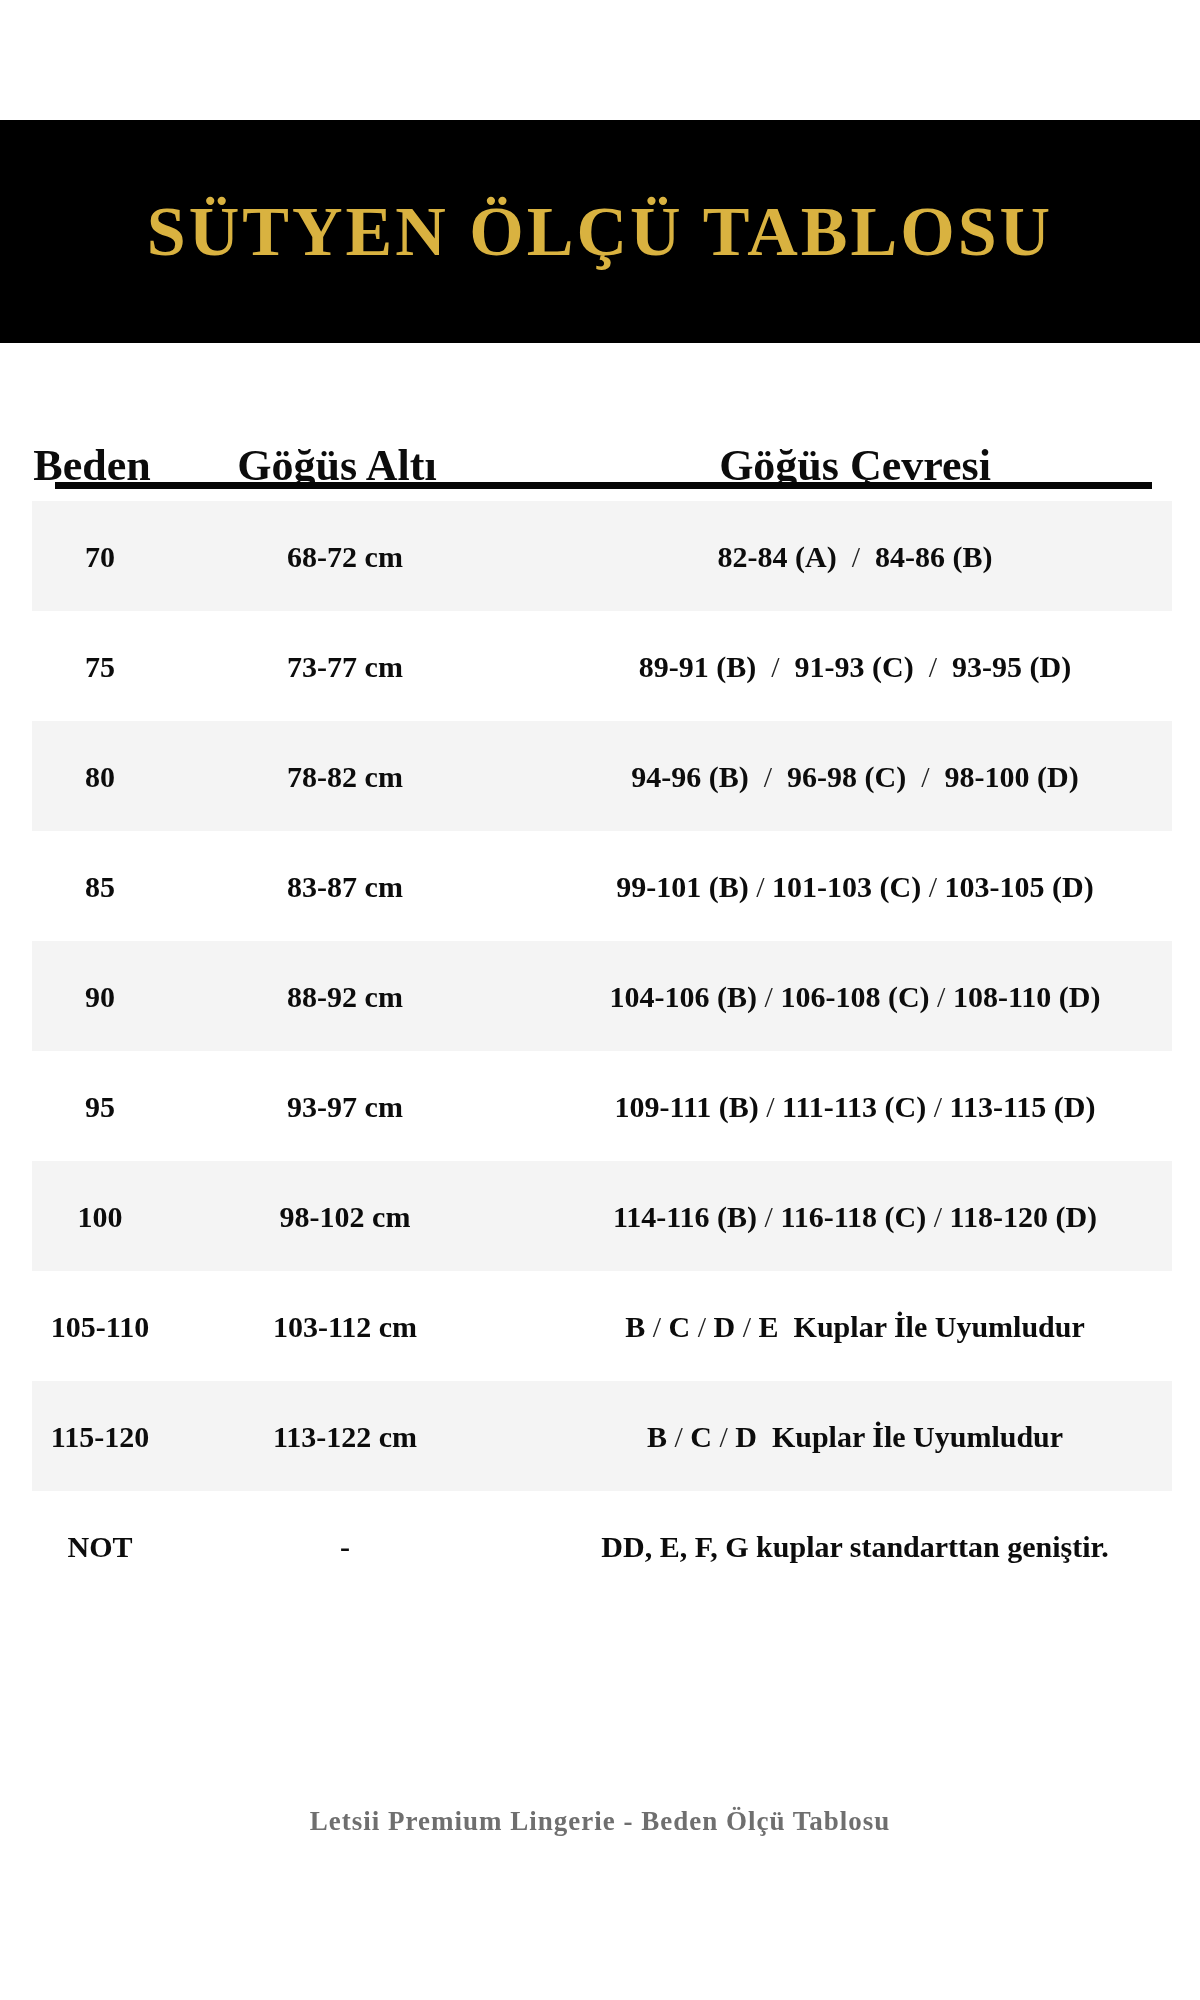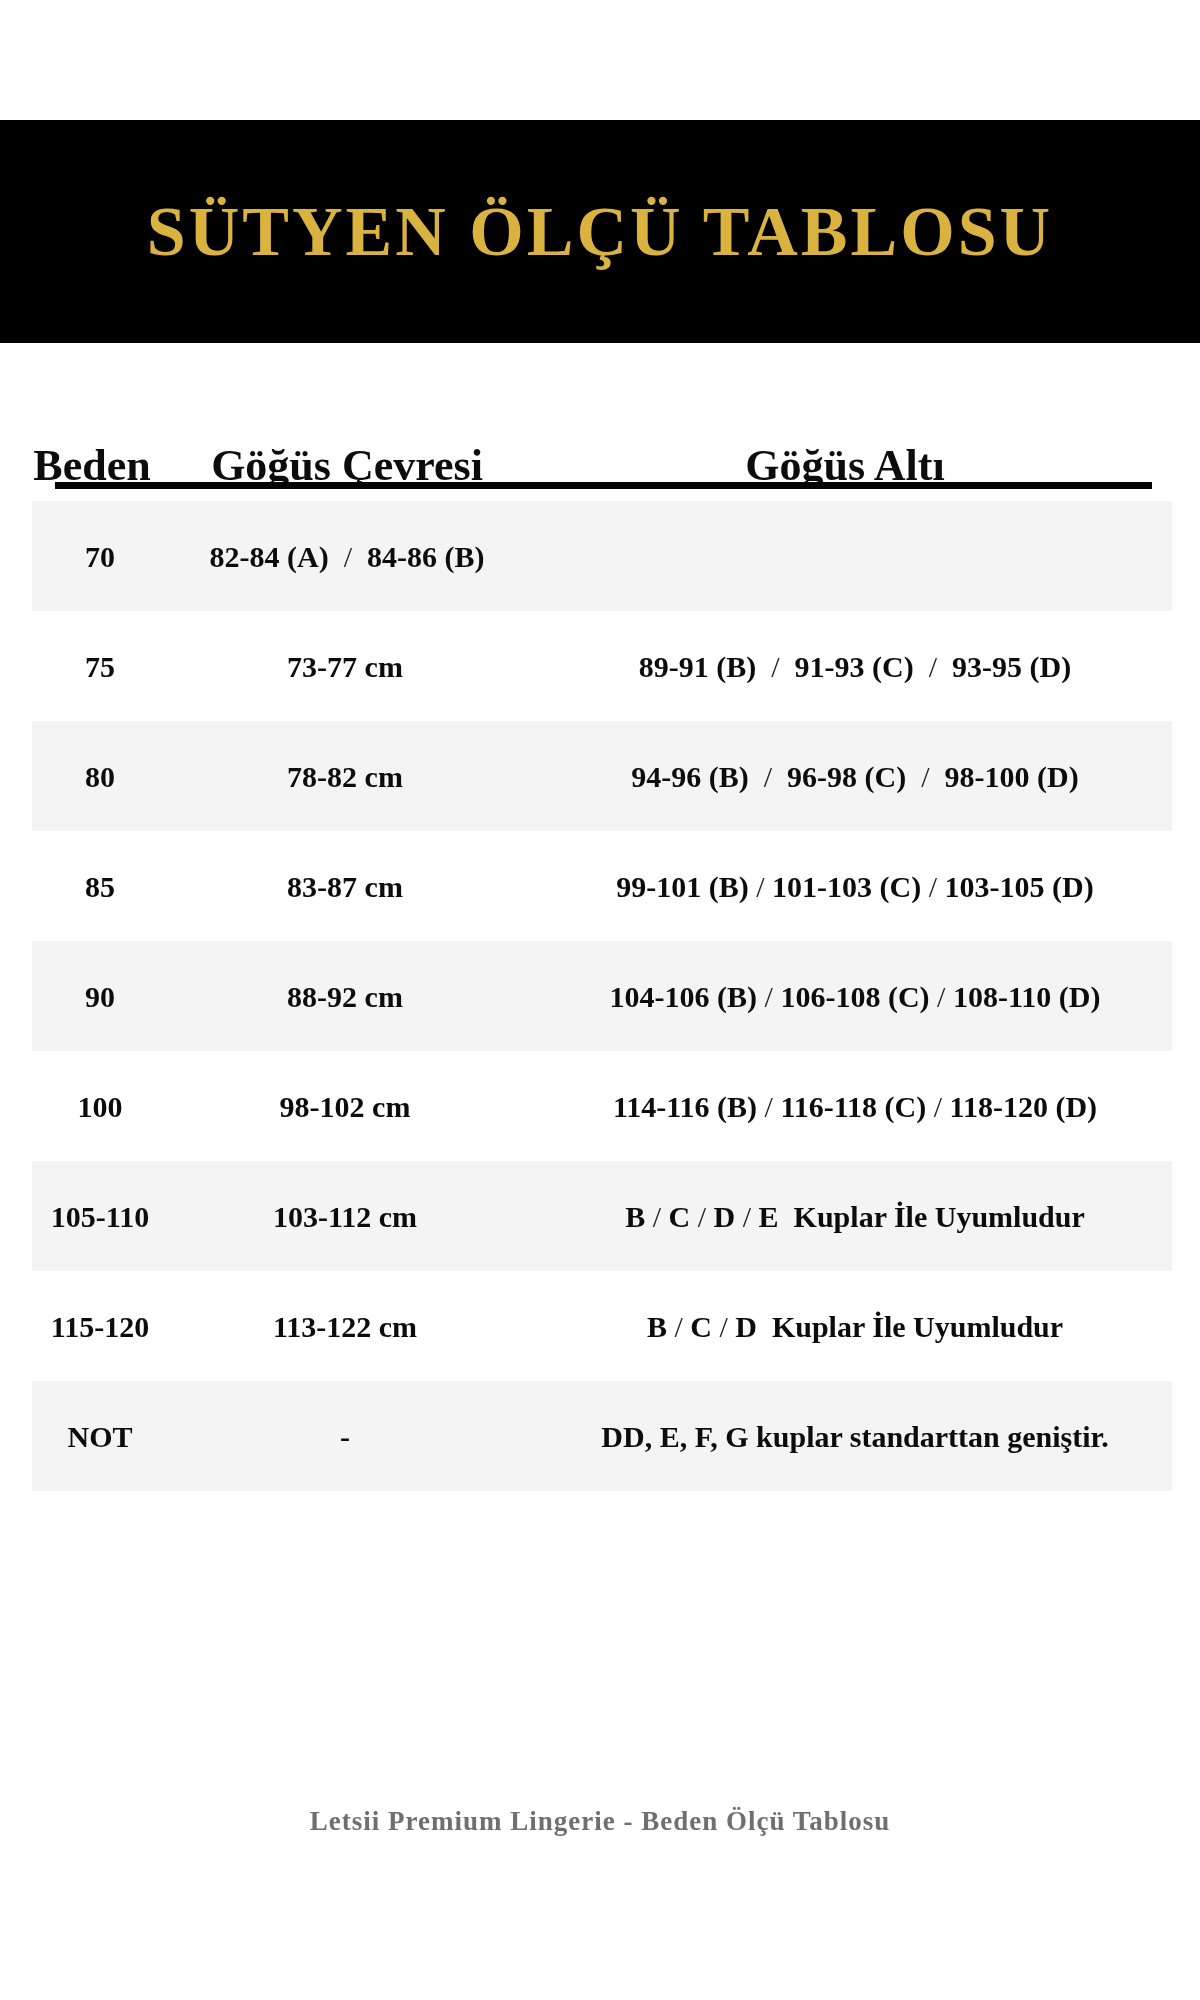--- a/index.html
+++ b/index.html
@@ -63,29 +63,30 @@
 <body>
 
 <div class="page">
 
   <div class="banner">
     <h1 class="title">SÜTYEN ÖLÇÜ TABLOSU</h1>
   </div>
 
   <div class="thead">
     <div class="th">Beden</div>
+    <div class="th">Göğüs Altı</div>
     <div class="th th-bust">Göğüs Çevresi</div>
-    <div class="th">Göğüs Altı</div>
   </div>
 
   <div class="head-rule"></div>
 
   <div class="rows" id="rows">
       <div class="row">
       <div class="cell cell-size">70</div>
+      <div class="cell cell-underbust">68-72 cm</div>
       <div class="cell cell-bust">82-84 (A)  <span class="slash">/</span>  84-86 (B)</div>
     </div>
       <div class="row">
       <div class="cell cell-size">75</div>
       <div class="cell cell-underbust">73-77 cm</div>
       <div class="cell cell-bust">89-91 (B)  <span class="slash">/</span>  91-93 (C)  <span class="slash">/</span>  93-95 (D)</div>
     </div>
       <div class="row">
       <div class="cell cell-size">80</div>
       <div class="cell cell-underbust">78-82 cm</div>
@@ -93,20 +94,25 @@
     </div>
       <div class="row">
       <div class="cell cell-size">85</div>
       <div class="cell cell-underbust">83-87 cm</div>
       <div class="cell cell-bust">99-101 (B) <span class="slash">/</span> 101-103 (C) <span class="slash">/</span> 103-105 (D)</div>
     </div>
       <div class="row">
       <div class="cell cell-size">90</div>
       <div class="cell cell-underbust">88-92 cm</div>
       <div class="cell cell-bust">104-106 (B) <span class="slash">/</span> 106-108 (C) <span class="slash">/</span> 108-110 (D)</div>
+    </div>
+      <div class="row">
+      <div class="cell cell-size">95</div>
+      <div class="cell cell-underbust">93-97 cm</div>
+      <div class="cell cell-bust">109-111 (B) <span class="slash">/</span> 111-113 (C) <span class="slash">/</span> 113-115 (D)</div>
     </div>
       <div class="row">
       <div class="cell cell-size">100</div>
       <div class="cell cell-underbust">98-102 cm</div>
       <div class="cell cell-bust">114-116 (B) <span class="slash">/</span> 116-118 (C) <span class="slash">/</span> 118-120 (D)</div>
     </div>
       <div class="row">
       <div class="cell cell-size">105-110</div>
       <div class="cell cell-underbust">103-112 cm</div>
       <div class="cell cell-bust">B <span class="slash">/</span> C <span class="slash">/</span> D <span class="slash">/</span> E  Kuplar İle Uyumludur</div>

